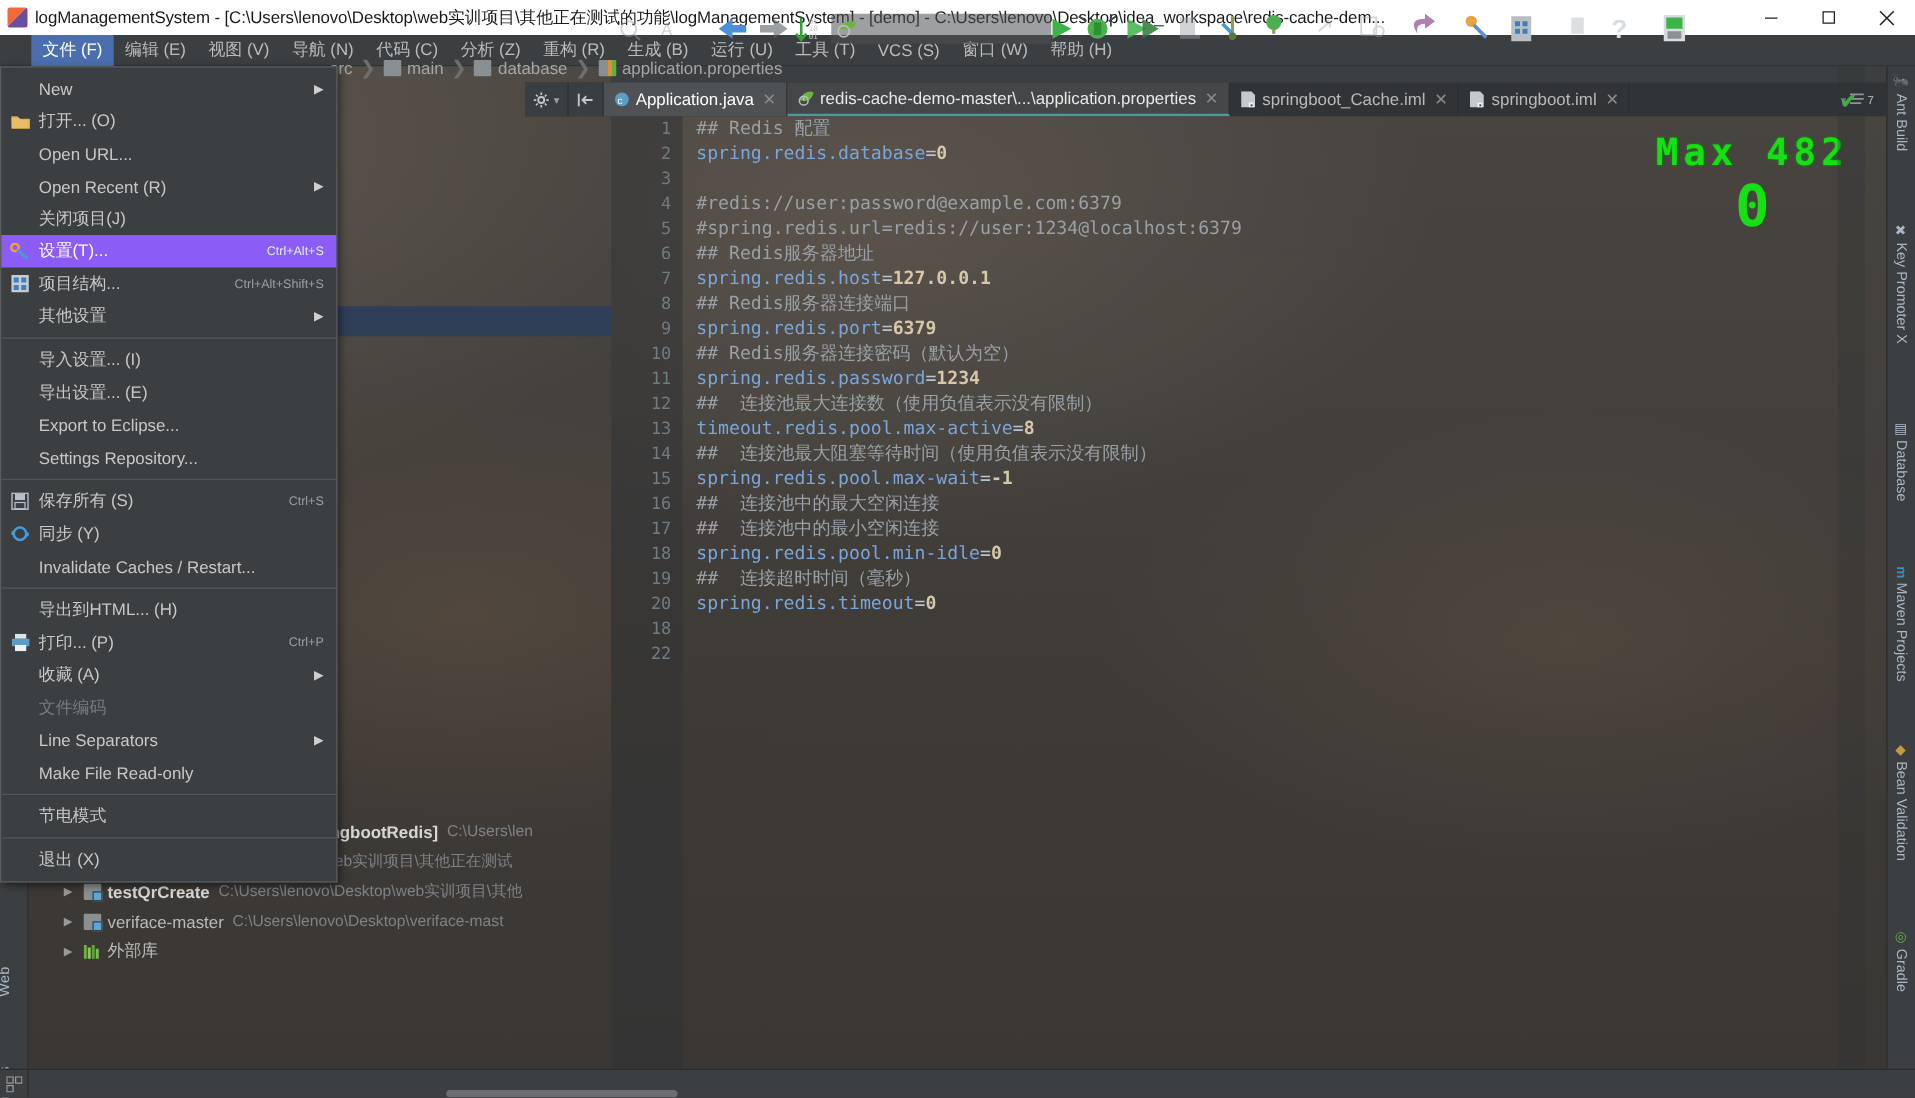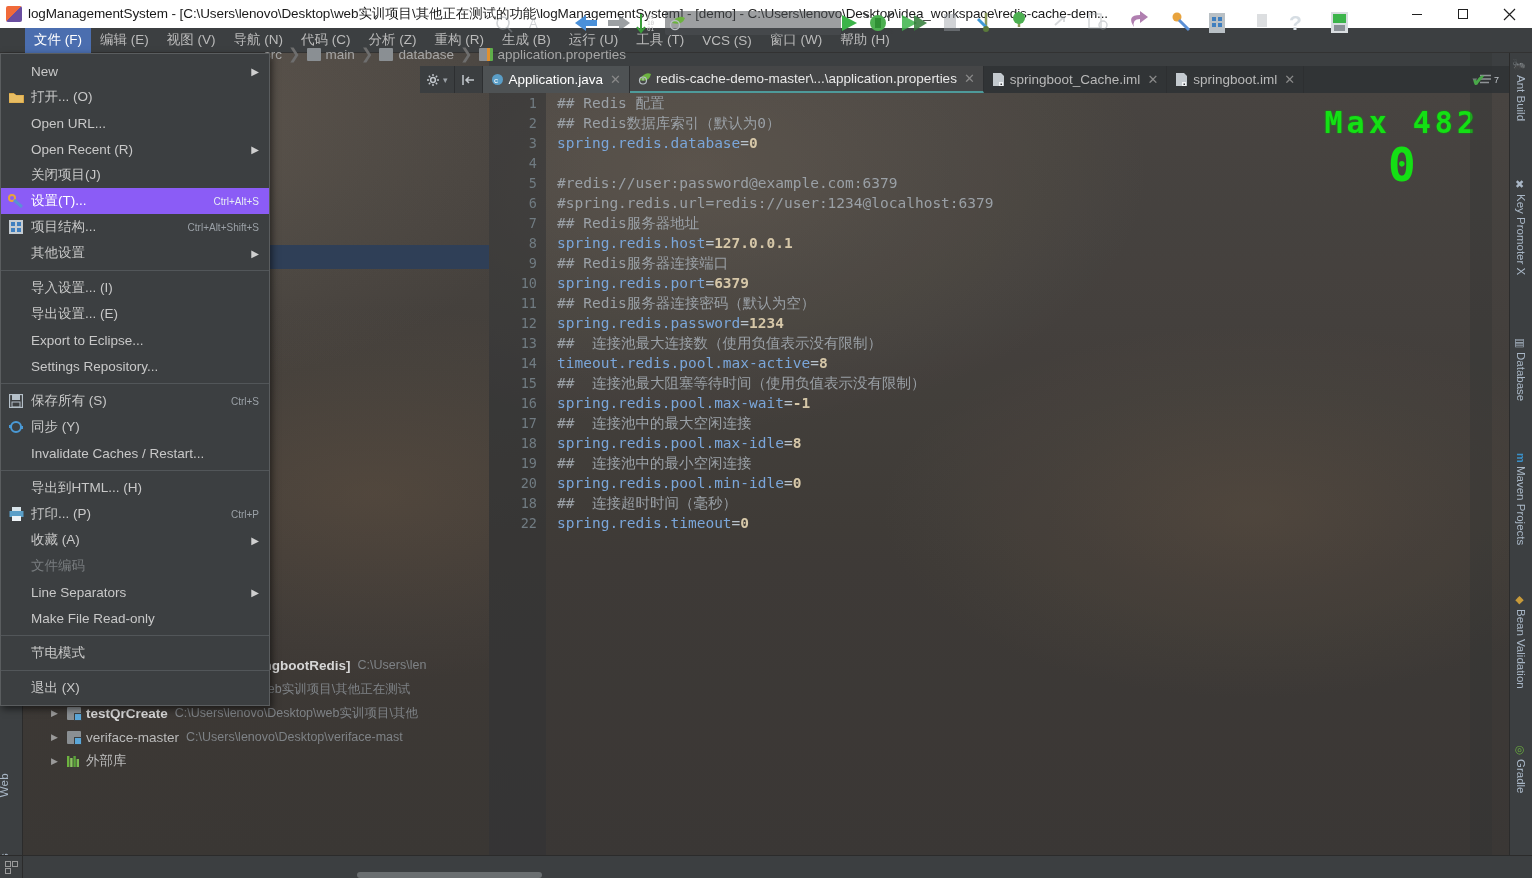--- a/index.html
+++ b/index.html
@@ -452,37 +452,35 @@
             <div class="ln">16</div>
             <div class="ln">17</div>
             <div class="ln">18</div>
             <div class="ln">19</div>
             <div class="ln">20</div>
             <div class="ln">18</div>
             <div class="ln">22</div>
           </div>
         <div class="codelines" id="codelines">
             <div class="cl"><span class="c-comment">## Redis 配置</span></div>
-            <div class="cl"><span class="c-comment">## Redis数据库索引（默认为0）</span></div>
             <div class="cl"><span class="c-key">spring.redis.database</span><span class="c-op">=</span><span class="c-val">0</span></div>
             <div class="cl">&nbsp;</div>
             <div class="cl"><span class="c-comment">#redis://user:password@example.com:6379</span></div>
             <div class="cl"><span class="c-comment">#spring.redis.url=redis://user:1234@localhost:6379</span></div>
             <div class="cl"><span class="c-comment">## Redis服务器地址</span></div>
             <div class="cl"><span class="c-key">spring.redis.host</span><span class="c-op">=</span><span class="c-val">127.0.0.1</span></div>
             <div class="cl"><span class="c-comment">## Redis服务器连接端口</span></div>
             <div class="cl"><span class="c-key">spring.redis.port</span><span class="c-op">=</span><span class="c-val">6379</span></div>
             <div class="cl"><span class="c-comment">## Redis服务器连接密码（默认为空）</span></div>
             <div class="cl"><span class="c-key">spring.redis.password</span><span class="c-op">=</span><span class="c-val">1234</span></div>
             <div class="cl"><span class="c-comment">##  连接池最大连接数（使用负值表示没有限制）</span></div>
             <div class="cl"><span class="c-key">timeout.redis.pool.max-active</span><span class="c-op">=</span><span class="c-val">8</span></div>
             <div class="cl"><span class="c-comment">##  连接池最大阻塞等待时间（使用负值表示没有限制）</span></div>
             <div class="cl"><span class="c-key">spring.redis.pool.max-wait</span><span class="c-op">=</span><span class="c-val">-1</span></div>
             <div class="cl"><span class="c-comment">##  连接池中的最大空闲连接</span></div>
-            <div class="cl"><span class="c-key">spring.redis.pool.max-idle</span><span class="c-op">=</span><span class="c-val">8</span></div>
             <div class="cl"><span class="c-comment">##  连接池中的最小空闲连接</span></div>
             <div class="cl"><span class="c-key">spring.redis.pool.min-idle</span><span class="c-op">=</span><span class="c-val">0</span></div>
             <div class="cl"><span class="c-comment">##  连接超时时间（毫秒）</span></div>
             <div class="cl"><span class="c-key">spring.redis.timeout</span><span class="c-op">=</span><span class="c-val">0</span></div>
           </div>
       </div>
 
       <div class="overlay-max">
         <div class="m1">Max 482</div>
         <div class="m2">0</div>

